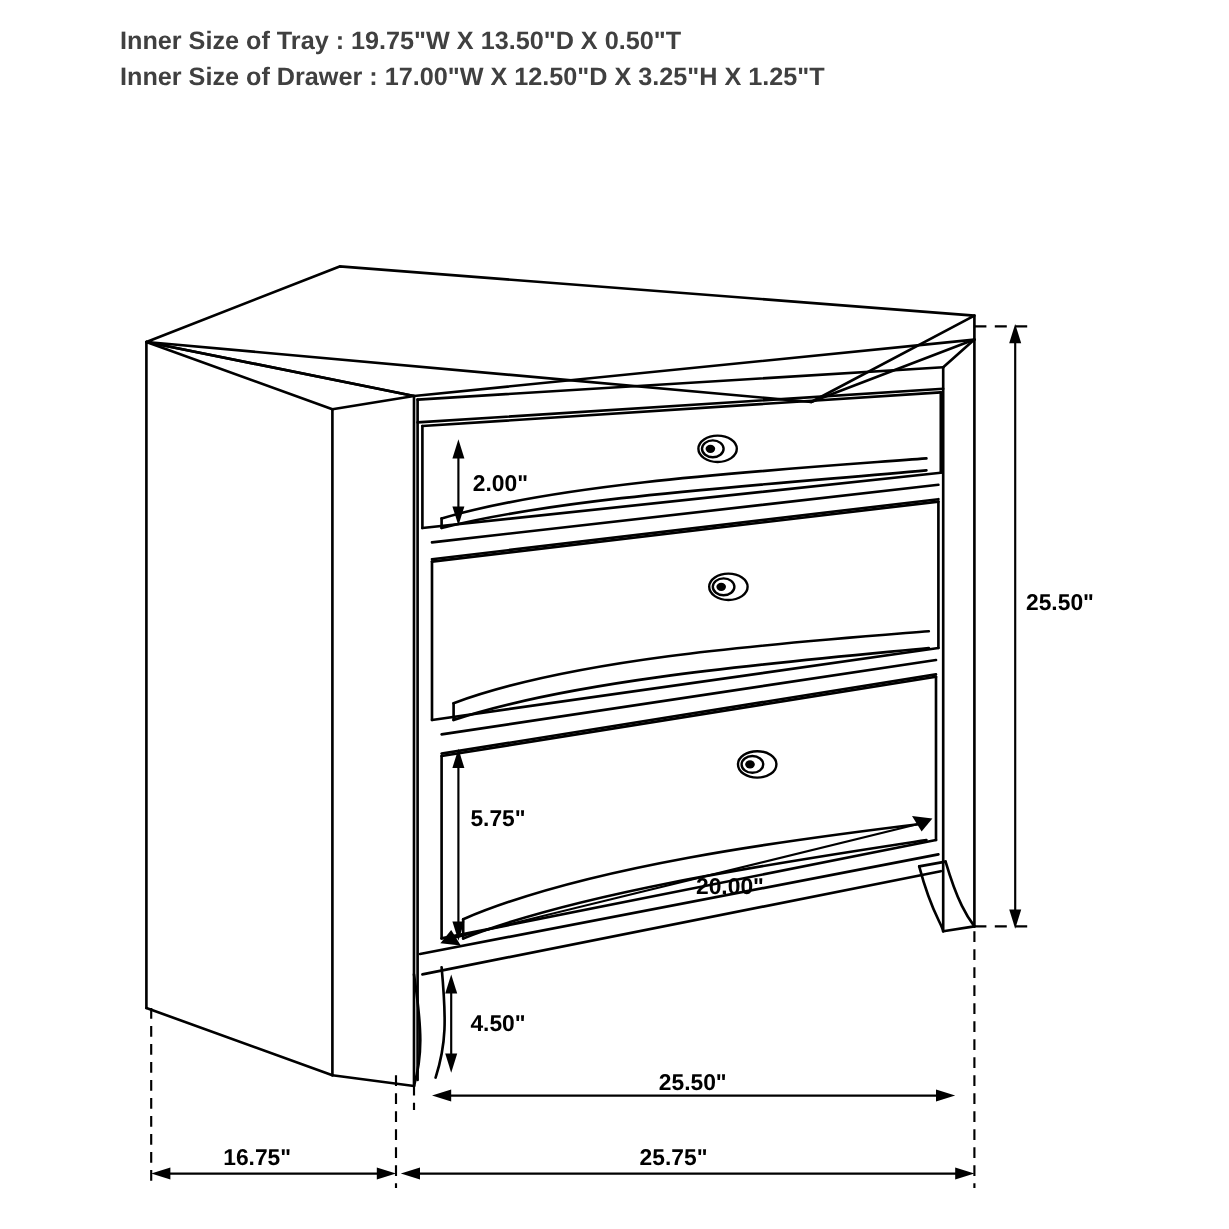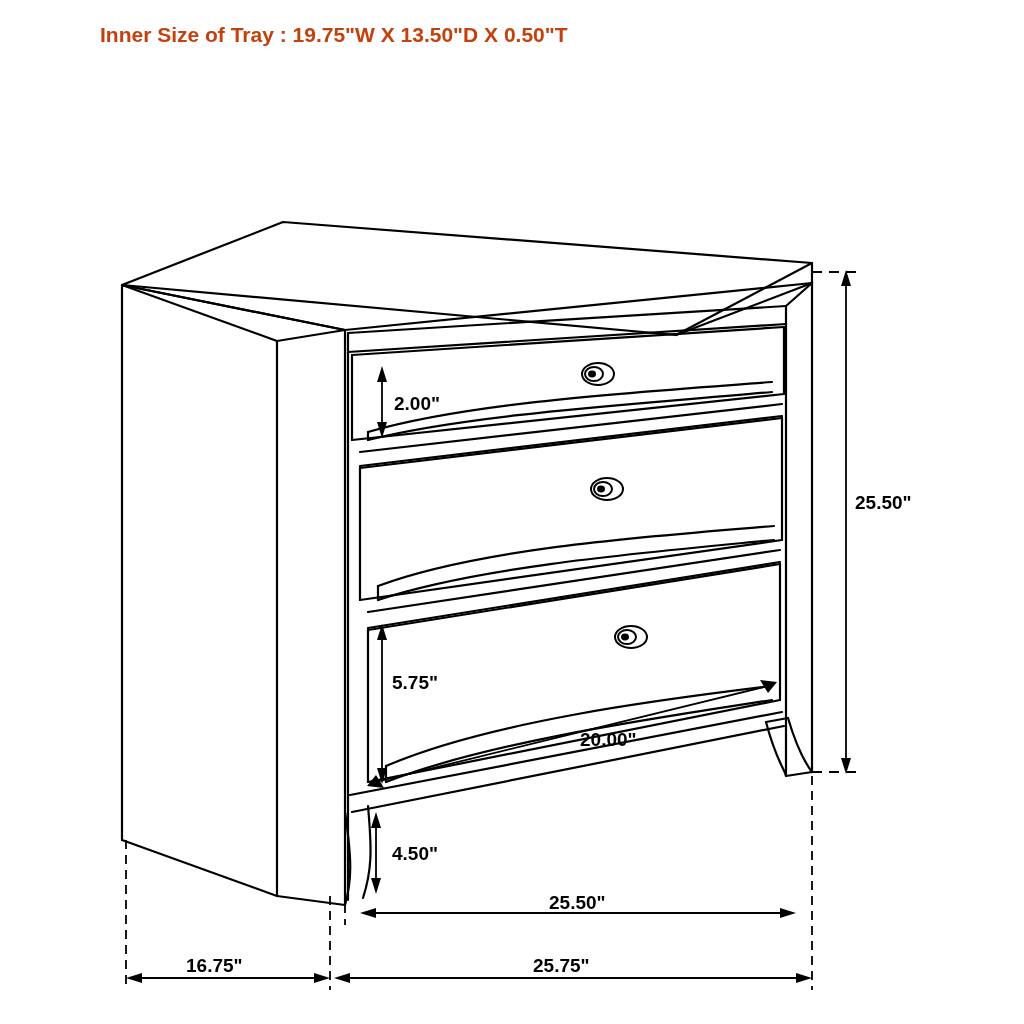--- a/index.html
+++ b/index.html
@@ -17,21 +17,21 @@
   }
   .spec-block {
     position: absolute;
     left: 100px;
     top: 20px;
     line-height: 1.45;
   }
   .spec-line {
     font-size: 21px;
     font-weight: bold;
-    color: #c2410c;
+    color: #404040;
     white-space: nowrap;
   }
   svg.diagram {
     position: absolute;
     left: 0;
     top: 0;
     width: 1024px;
     height: 1024px;
   }
   .dim-label {
@@ -42,20 +42,21 @@
     white-space: nowrap;
   }
 </style>
 </head>
 <body>
 
 <div id="page">
 
   <div class="spec-block">
     <div class="spec-line">Inner Size of Tray : 19.75"W X 13.50"D X 0.50"T</div>
+    <div class="spec-line">Inner Size of Drawer : 17.00"W X 12.50"D X 3.25"H X 1.25"T</div>
   </div>
 
   <svg class="diagram" viewBox="0 0 1024 1024">
     <g fill="none" stroke="#000000" stroke-width="2.2" stroke-linejoin="round" stroke-linecap="round">
 
       <g>
         <path d="M122,285 L283,222 L812,263 L676,335 Z"></path>
 
         <path d="M122,285 L345,330 L812,283 L812,263"></path>
         <path d="M676,335 L812,283"></path>

